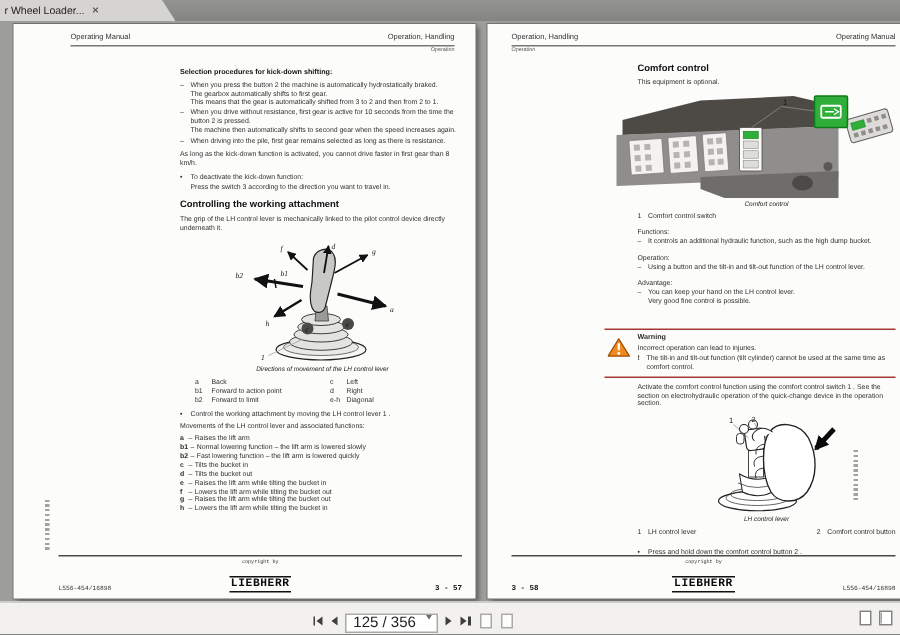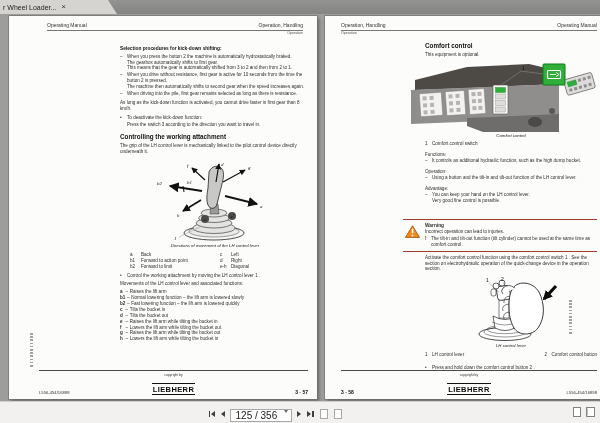--- a/index.html
+++ b/index.html
@@ -56,21 +56,21 @@
     border-top:1px solid #a33a32; border-bottom:1px solid #a33a32; }
   .warn-tri { position:absolute; left:2px; top:5px; }
   .warn-title { font-weight:bold; font-size:4.8px; }
   .warn-excl { display:flex; margin-top:1px; }
   .wm { width:6px; flex:none; font-weight:bold; }
   .fig-hand { margin-top:4px; }
   .leg2 { display:flex; justify-content:space-between; margin:1px 0 0; }
   .leg2 .leg-row { width:auto; }
   .press { margin-top:7px; }
   
-  .pfoot { position:absolute; bottom:4px; }
+  .pfoot { position:absolute; bottom:4px;font-family:Liberation Mono, monospace; }
   .page-left .pfoot { left:30px; right:9px; }
   .page-right .pfoot { left:16px; right:36px; }
   .pfoot-rule { border-top:1px solid #4a4a4a; margin-bottom:2.5px; }
   .pfoot-row { display:grid; grid-template-columns:1fr auto 1fr; align-items:end; }
   .foot-docid { font-size:4.2px; color:#333; }
   .foot-page { font-size:5px; font-weight:bold; text-align:right; color:#111; }
   .page-right .foot-page { text-align:left; }
   .page-right .foot-docid { text-align:right; }
   .foot-center { text-align:center; }
   .foot-copy { font-size:3.4px; color:#333; }

